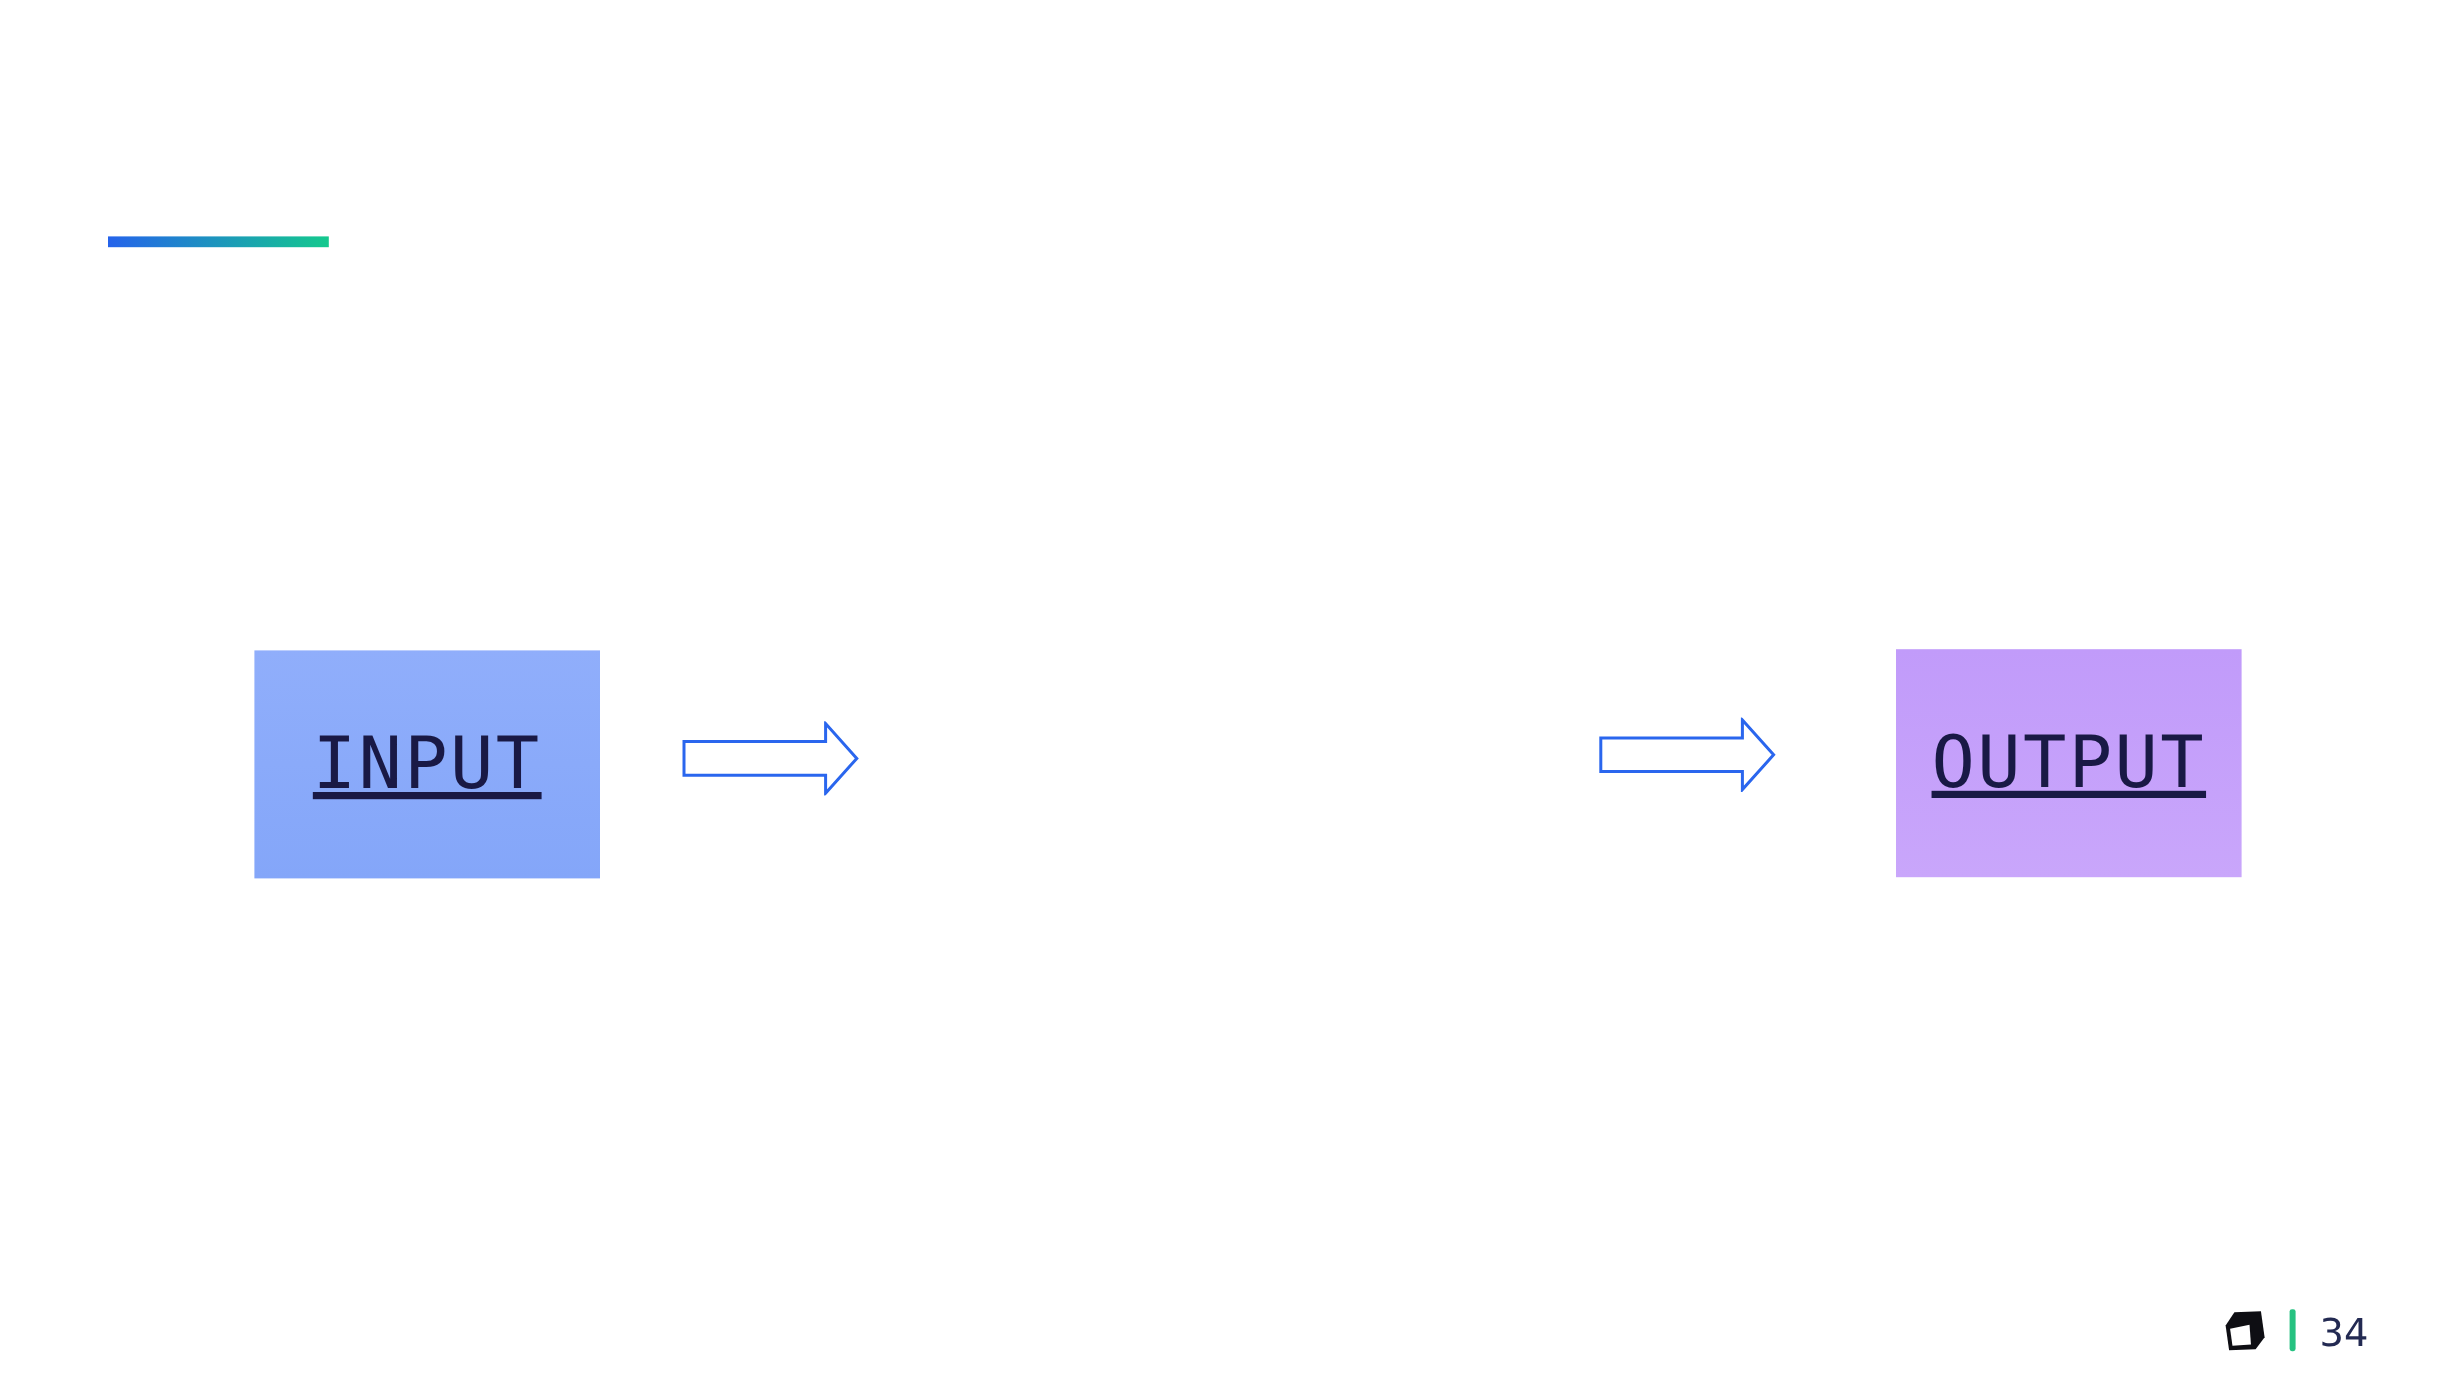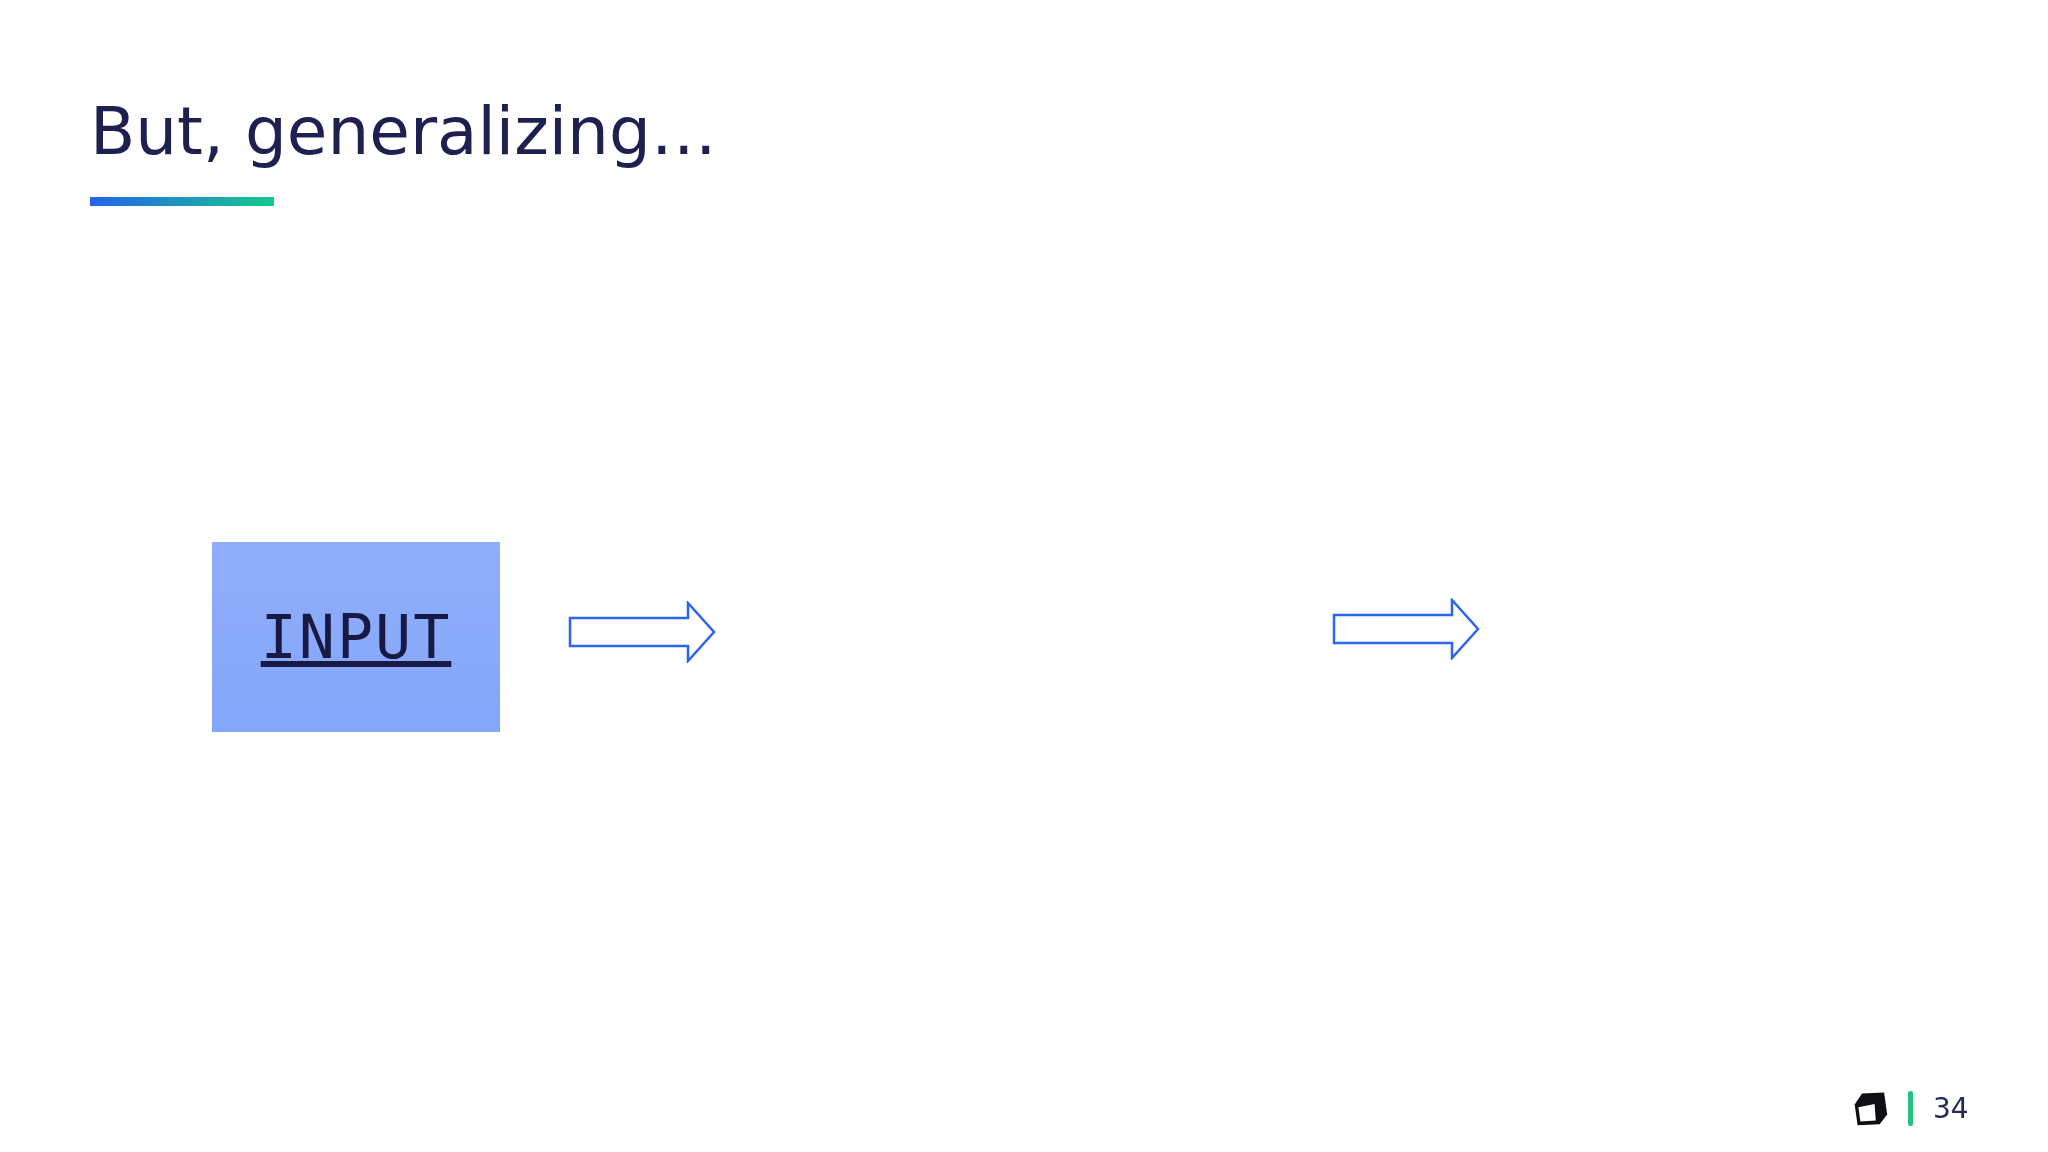--- a/index.html
+++ b/index.html
@@ -88,47 +88,49 @@
     top: 1091px;
     width: 5px;
     height: 35px;
     border-radius: 2px;
     background: #26c281;
   }
   .page-number {
     position: absolute;
     left: 1933px;
     top: 1095px;
-    font-size: 28px;
+    font-size: 32px;
     line-height: 1;
     color: #232a52;
     font-family: "DejaVu Sans", sans-serif;
   }
 </style>
 </head>
 <body>
 
 <div class="slide">
 
-  <h1 class="title">But, generalizing…</h1>
   <div class="title-underline"></div>
 
   <div class="node node-input">
     <span>INPUT</span>
   </div>
 
   <svg class="arrow arrow-1" viewBox="0 0 148 62" aria-hidden="true">
     <path d="M2 17 H120 V2 L146 31 L120 60 V45 H2 Z" fill="#ffffff" stroke="#2a66ee" stroke-width="2.5" stroke-linejoin="miter"></path>
   </svg>
 
 
   <svg class="arrow arrow-2" viewBox="0 0 148 62" aria-hidden="true">
     <path d="M2 17 H120 V2 L146 31 L120 60 V45 H2 Z" fill="#ffffff" stroke="#2a66ee" stroke-width="2.5" stroke-linejoin="miter"></path>
   </svg>
 
+  <div class="node node-output">
+    <span>OUTPUT</span>
+  </div>
 
   <svg class="footer-logo" viewBox="0 0 40 40" aria-hidden="true">
     <g transform="rotate(-8 20 20)">
       <polygon points="6,13 14,4 34,6 34,26 26,34 6,32" fill="#0e0e13"></polygon>
       <polygon points="9,16 24,15 23,30 9,29" fill="#ffffff"></polygon>
     </g>
   </svg>
 
   <div class="footer-divider"></div>
 

